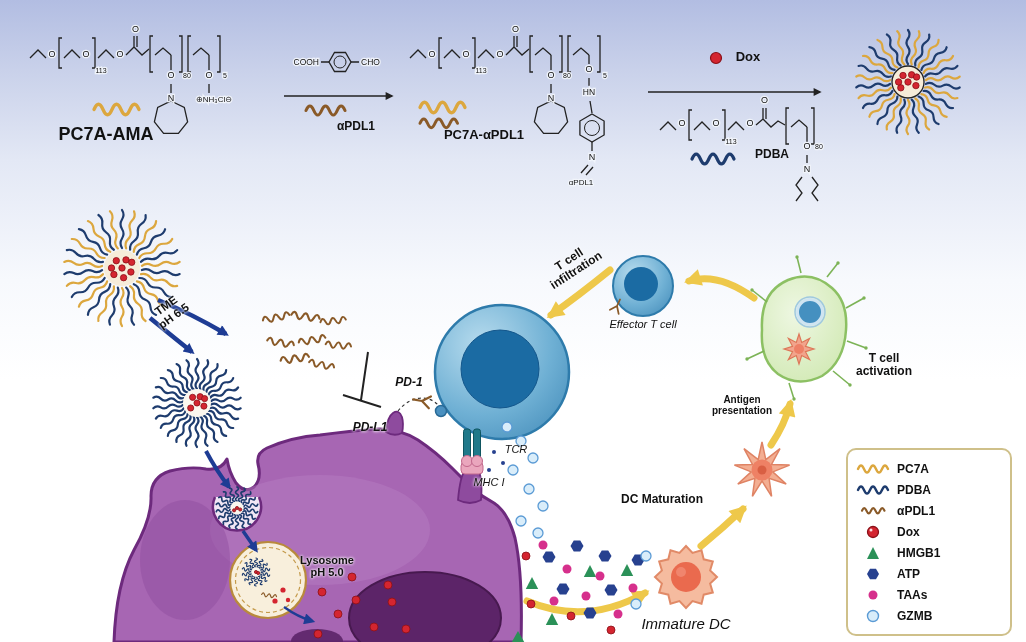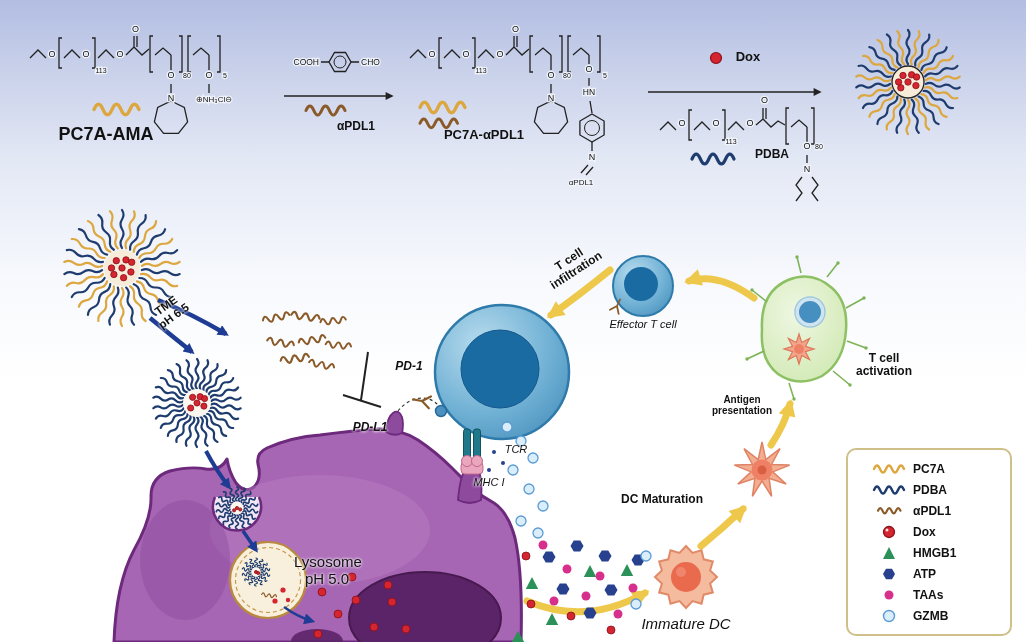--- a/index.html
+++ b/index.html
@@ -5,21 +5,21 @@
   html,body{margin:0;padding:0}
   .stage{position:relative;width:1026px;height:642px;overflow:hidden;
     background:linear-gradient(180deg,#b2bde2 0,#c9d1ea 70px,#e3e8f5 160px,#f7f9fd 280px,#ffffff 380px);
     font-family:"Liberation Sans",sans-serif;}
   #art{position:absolute;left:0;top:0}
   .lbl{position:absolute;text-align:center;line-height:1.12;color:#111;}
   .b{font-weight:700}
   .i{font-style:italic}
   .hl{text-shadow:0 0 3px rgba(255,255,255,.95),0 0 3px rgba(255,255,255,.95)}
   .legend{position:absolute;left:846px;top:448px;width:166px;box-sizing:border-box;
-    padding:9px 24px;border:2px solid #cfc08a;border-radius:10px;background:#fff;
+    padding:9px 8px;border:2px solid #cfc08a;border-radius:10px;background:#fff;
     display:flex;flex-direction:column;gap:2px}
   .lrow{display:flex;align-items:center;gap:7px;height:19px}
   .ltext{font-weight:700;font-size:12px;color:#111}
   text.atom{font-family:"Liberation Sans",sans-serif;fill:#111;paint-order:stroke;
     stroke:rgba(242,245,251,.92);stroke-width:2.6px}
   sub.hsub{font-size:9px}
 </style>
 </head>
 <body>
 
@@ -502,25 +502,25 @@
 <div class="lbl b" style="left:46px;top:124px;width:120px;font-size:18px">PC7A-AMA</div>
 <div class="lbl b" style="left:314px;top:120px;width:84px;font-size:12px">αPDL1</div>
 <div class="lbl b" style="left:424px;top:128px;width:120px;font-size:13px">PC7A-αPDL1</div>
 <div class="lbl b" style="left:726px;top:50px;width:44px;font-size:13px">Dox</div>
 <div class="lbl b" style="left:742px;top:148px;width:60px;font-size:12px">PDBA</div>
 
 <div class="lbl hl" style="left:134px;top:298px;width:72px;font-size:11.5px;font-weight:600;transform:rotate(-36deg)">
   <div>TME</div>
       <div>pH 6.5</div>
 </div>
-<div class="lbl hl" style="left:294px;top:554px;width:66px;font-size:15px;font-weight:400">
+<div class="lbl hl" style="left:294px;top:554px;width:66px;font-size:11px;font-weight:700">
   <div>Lysosome</div>
       <div>pH 5.0</div>
 </div>
-<div class="lbl b i hl" style="left:386px;top:360px;width:46px;font-size:12px">PD-1</div>
+<div class="lbl b i hl" style="left:386px;top:376px;width:46px;font-size:12px">PD-1</div>
 <div class="lbl b i hl" style="left:344px;top:421px;width:52px;font-size:12px">PD-L1</div>
 <div class="lbl i hl" style="left:496px;top:443px;width:40px;font-size:11px">TCR</div>
 <div class="lbl i hl" style="left:462px;top:476px;width:54px;font-size:11px">MHC I</div>
 <div class="lbl b hl" style="left:518px;top:252px;width:110px;font-size:12px;transform:rotate(-33deg)">
   <div>T cell</div>
       <div>infiltration</div>
 </div>
 <div class="lbl i" style="left:581px;top:318px;width:124px;font-size:11px">Effector T cell</div>
 <div class="lbl b" style="left:836px;top:352px;width:96px;font-size:12px">
   <div>T cell</div>

